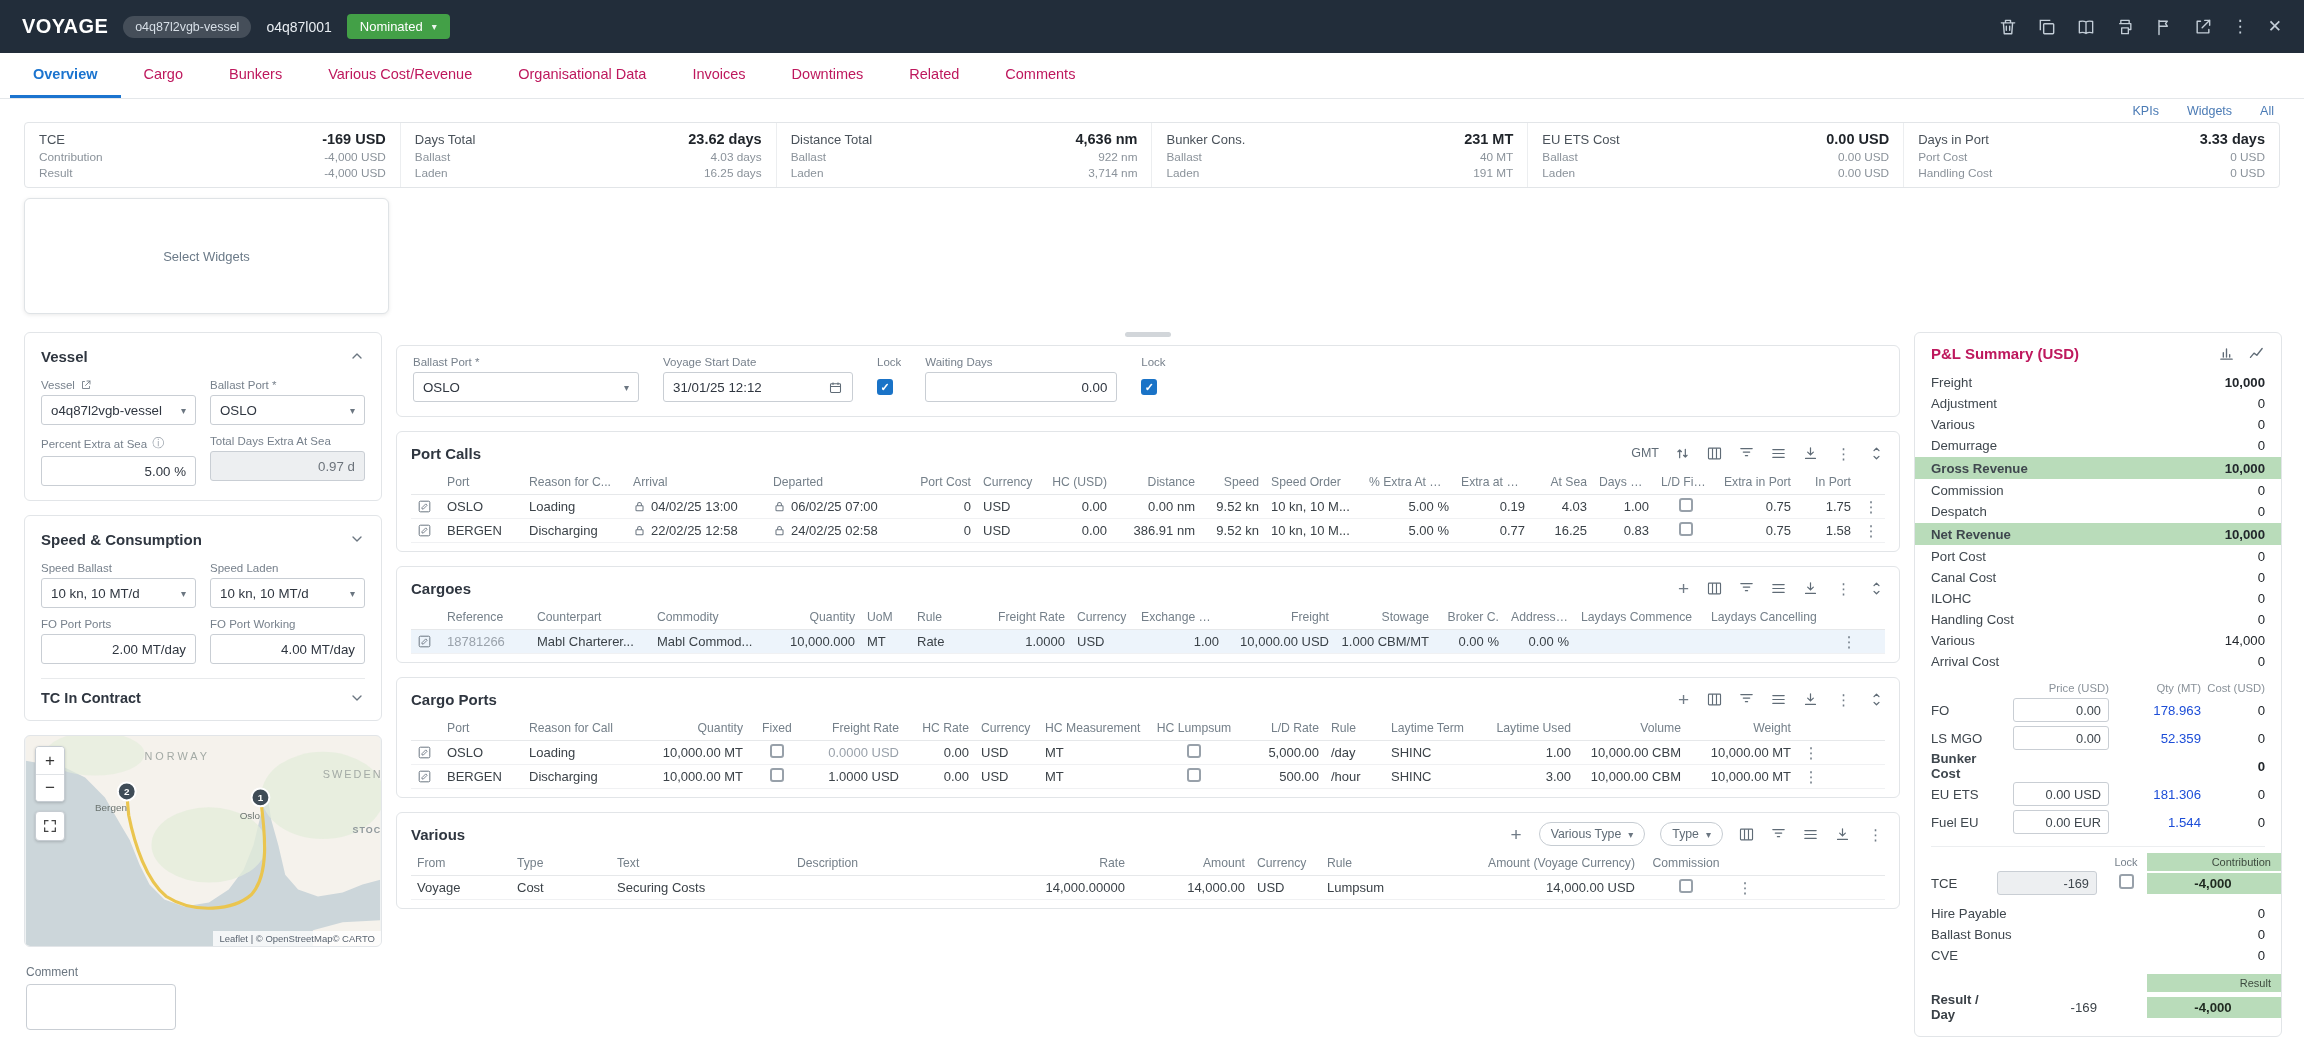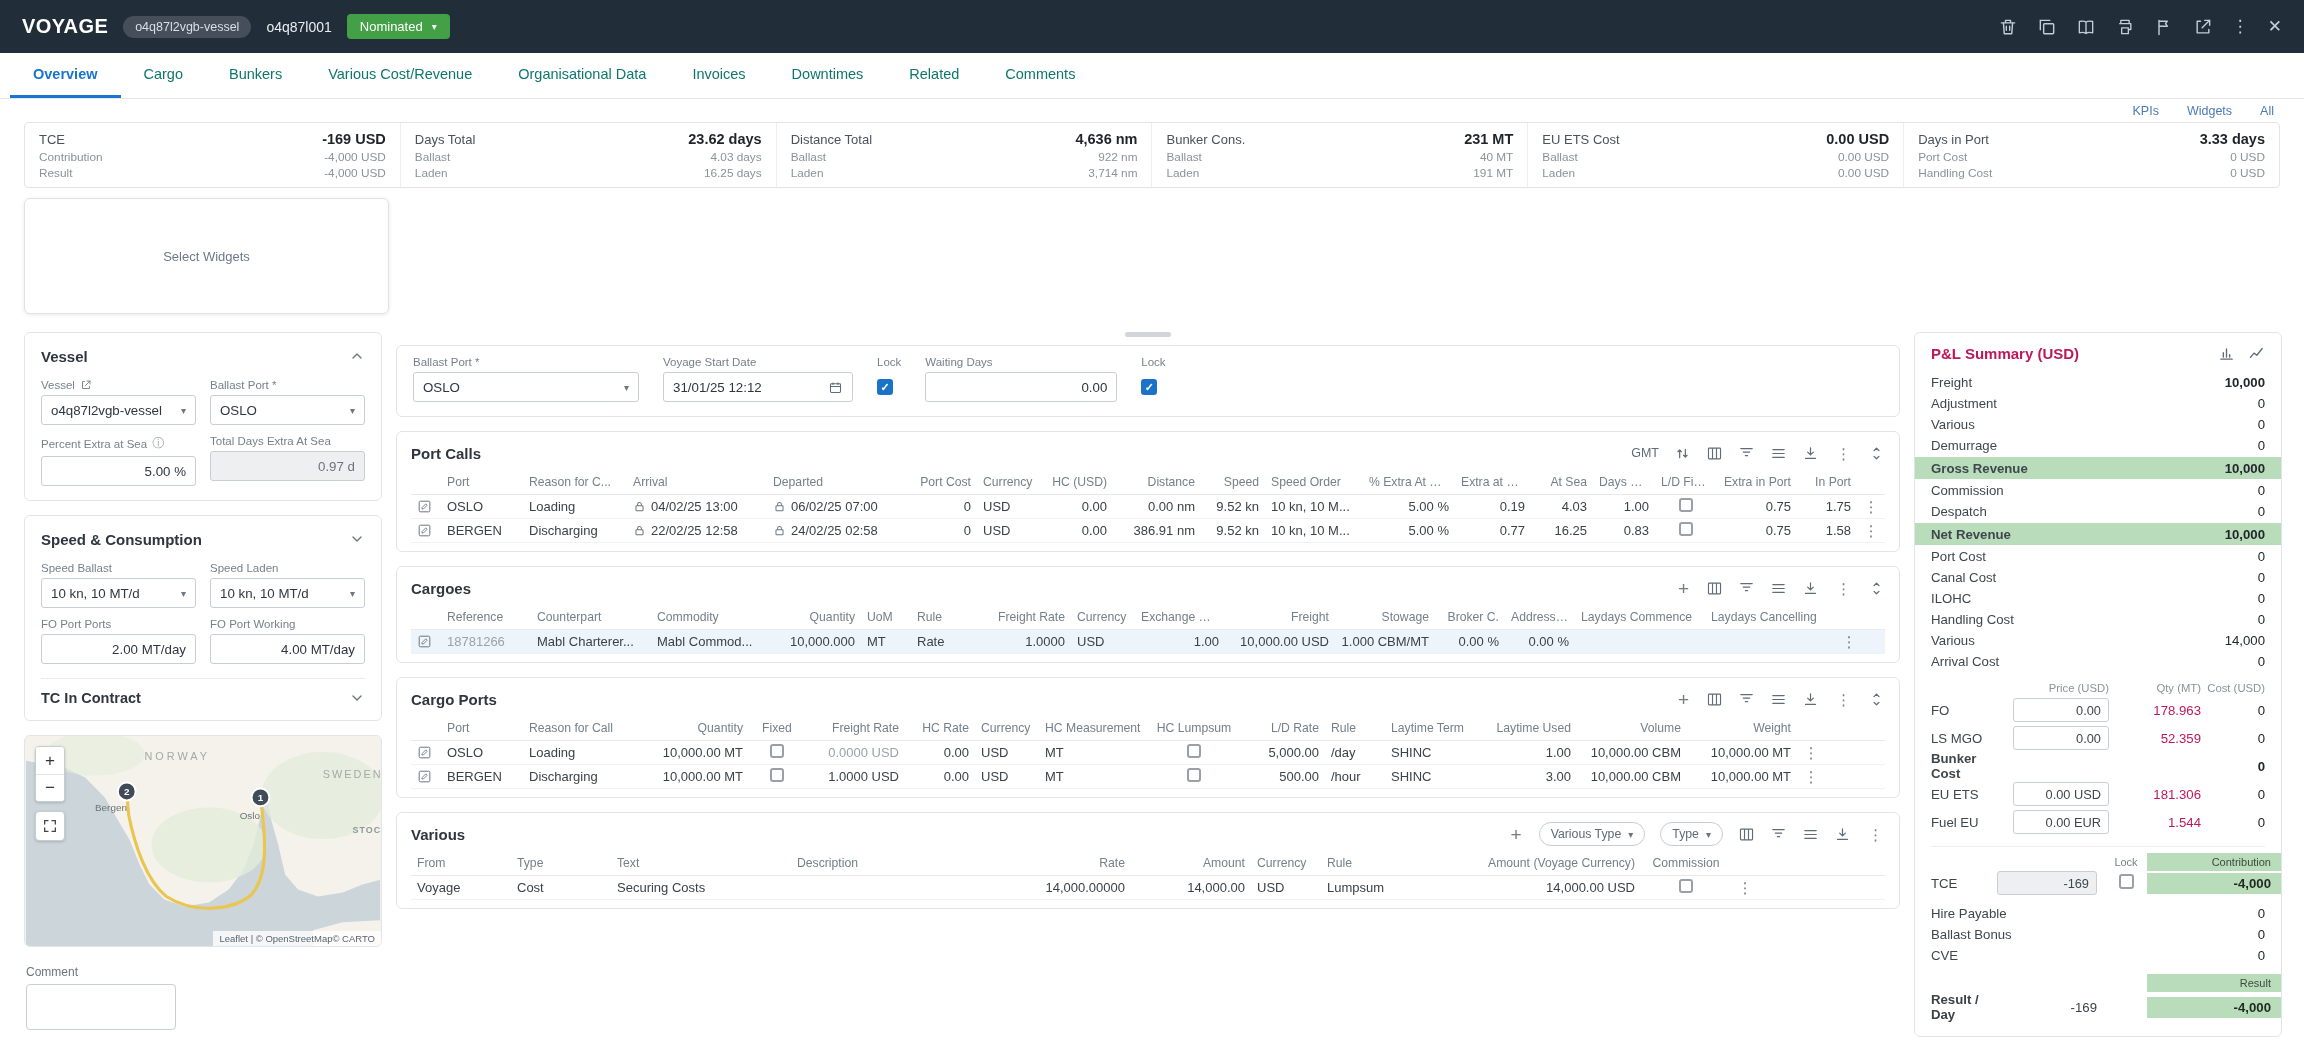--- a/index.html
+++ b/index.html
@@ -13,21 +13,21 @@
   .chip { background: rgba(255,255,255,.16); color: #d7dfe7; font-size: 12.5px; padding: 4px 12px; border-radius: 11px; }
   .voy-code { color: #e8edf2; font-size: 14px; }
   .status-chip { background: #43a047; color: #fff; font-size: 13px; padding: 5px 13px; border-radius: 4px; display: flex; align-items: center; gap: 9px; cursor: pointer; }
   .status-chip .caret { font-size: 10px; opacity: .9; }
   .topbar-icons { margin-left: auto; display: flex; align-items: center; gap: 19px; color: #c3cdd7; }
   .tb-icon { width: 20px; height: 20px; cursor: pointer; }
   .tb-txt { font-size: 17px; cursor: pointer; line-height: 1; }
 
   
   .tabbar { height: 46px; border-bottom: 1px solid #e4e7ea; display: flex; align-items: stretch; padding: 0 10px; background: #fff; }
-  .tab { display: flex; align-items: center; padding: 0 23px; font-size: 14.5px; color: #0f766e; border-bottom: 3px solid transparent; cursor: pointer; white-space: nowrap; }
+  .tab { display: flex; align-items: center; padding: 0 23px; font-size: 14.5px; color: #be185d; border-bottom: 3px solid transparent; cursor: pointer; white-space: nowrap; }
   .tab.active { color: #1b74cf; border-bottom-color: #1b74cf; font-weight: bold; }
 
   .viewlinks { height: 23px; display: flex; justify-content: flex-end; align-items: center; gap: 28px; padding: 0 30px; font-size: 12.5px; color: #4b7bb5; }
   .viewlinks span { cursor: pointer; }
 
   
   .kpi-strip { margin: 0 24px 10px; border: 1px solid #e2e5e8; border-radius: 4px; display: flex; background: #fff; }
   .kpi { flex: 1; padding: 7px 14px 6px; border-right: 1px solid #eceef0; min-width: 0; }
   .kpi:last-child { border-right: none; }
   .kpi-main { display: flex; justify-content: space-between; align-items: baseline; font-size: 13px; color: #4a525a; line-height: 19px; }
@@ -109,31 +109,31 @@
   .pnl-row { display: flex; justify-content: space-between; align-items: center; height: 21px; font-size: 13.2px; color: #3f474e; }
   .pnl-row .v { color: #22272c; }
   .pnl-row.hl { background: #b9dcba; font-weight: bold; margin: 1px -16px; padding: 0 16px; height: 22px; }
   .bunker-head { display: flex; font-size: 11.3px; color: #8a929a; margin-top: 8px; height: 16px; align-items: center; }
   .bh-price { width: 104px; text-align: right; margin-left: auto; }
   .bh-qty { width: 92px; text-align: right; }
   .bh-cost { width: 64px; text-align: right; }
   .bunker-row { display: flex; align-items: center; height: 28px; font-size: 13.2px; color: #3f474e; }
   .bk-label { flex: 1; }
   .bk-price { width: 104px; display: flex; justify-content: flex-end; }
-  .bk-qty { width: 92px; text-align: right; color: #be185d; }
+  .bk-qty { width: 92px; text-align: right; color: #1d4ed8; }
   .bk-cost { width: 64px; text-align: right; color: #22272c; }
   .pnl-input { width: 96px; height: 24px; border: 1px solid #c9ced4; border-radius: 3px; text-align: right; font-size: 12.8px; padding: 0 7px; color: #3f474e; background: #fff; font-family: inherit; }
   .pnl-input.gray { background: #edeff1; }
   .bold { font-weight: bold; }
 
   .tce-grid { display: grid; grid-template-columns: 1fr 108px 42px 118px; align-items: center; margin-top: 10px; border-top: 1px solid #eceef0; padding-top: 6px; }
   .mini-label { font-size: 11px; color: #77818c; }
   .green-cell { background: #b9dcba; padding: 3px 10px 3px 8px; margin-right: -16px; text-align: right; }
   .green-cell.vlight { font-size: 11px; color: #3c4a3e; font-weight: normal; }
-  .green-cell.val { font-weight: bold; font-size: 13.2px; color: #1f2a20; }
+  .green-cell.val { font-weight: bold; font-size: 13.2px; color: #1f2a20; text-align: center; }
   .pnl-tail { margin-top: 8px; }
   .result-grid { display: grid; grid-template-columns: 1fr 108px 42px 118px; align-items: center; margin-top: 8px; }
 </style>
 </head>
 <body>
 
 <svg width="0" height="0" style="position:absolute" aria-hidden="true">
   <defs>
     <symbol id="i-trash" viewBox="0 0 24 24">
         <path d="M4 7h16M9 7V4h6v3M6.5 7l1 13h9l1-13M10 11v5M14 11v5" fill="none" stroke="currentColor" stroke-width="1.7" stroke-linecap="round" stroke-linejoin="round"></path>

